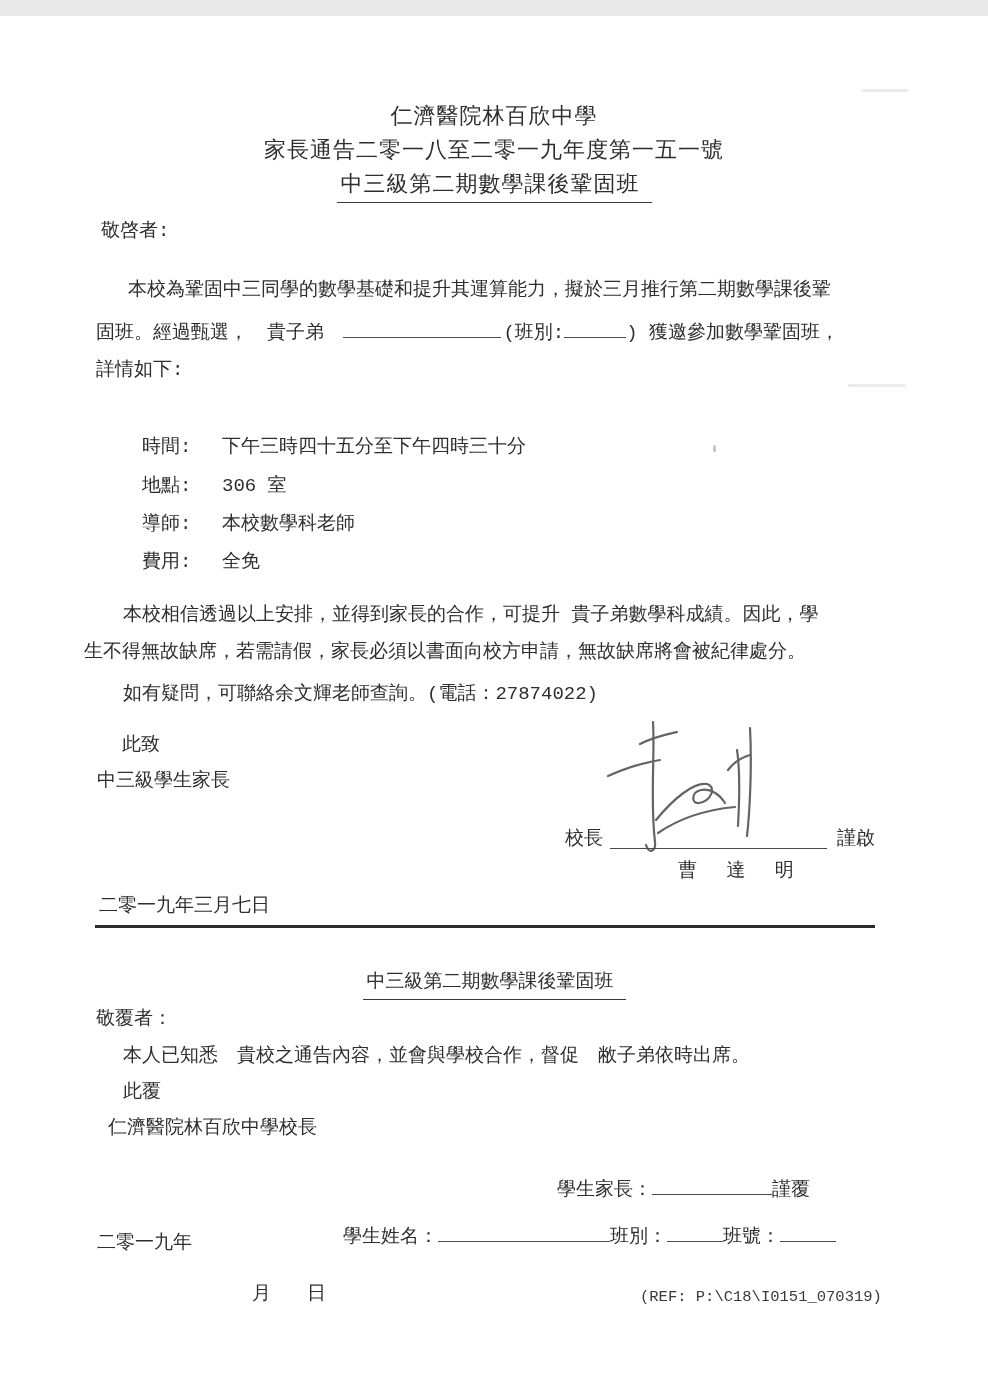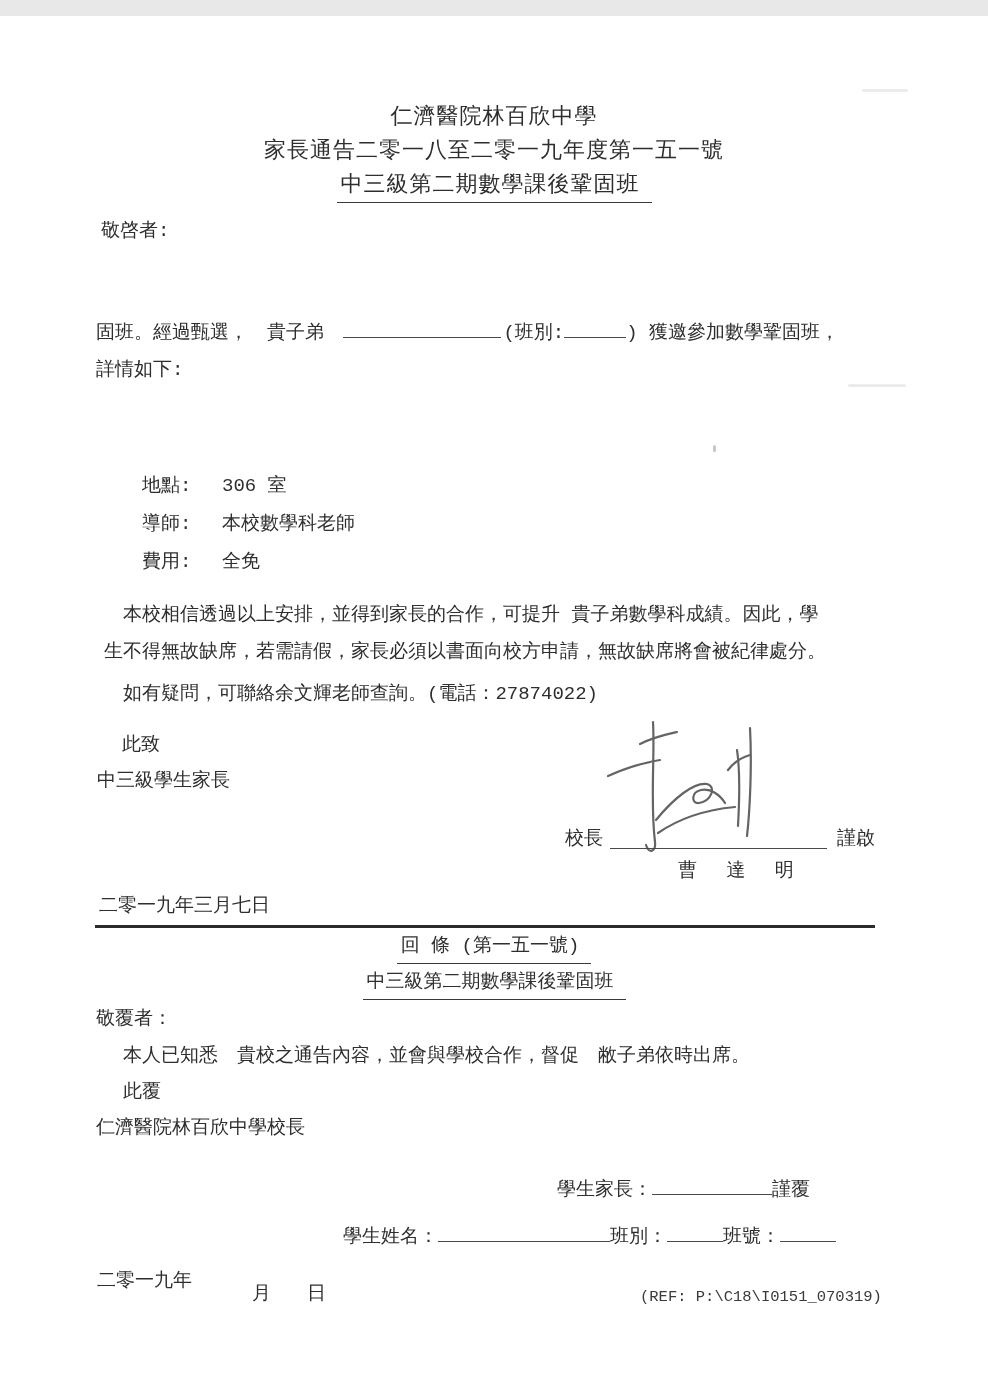--- a/index.html
+++ b/index.html
@@ -28,33 +28,35 @@
 <body>
 
 <div class="page">
 
   <div class="t center hdr" style="top:88px">仁濟醫院林百欣中學</div>
   <div class="t center hdr" style="top:122px">家長通告二零一八至二零一九年度第一五一號</div>
   <div class="t center hdr" style="top:156px"><span class="u">中三級第二期數學課後鞏固班</span></div>
 
   <div class="t" style="left:101px;top:202px">敬啓者:</div>
 
+  <div class="t" style="left:128px;top:261px">本校為鞏固中三同學的數學基礎和提升其運算能力，擬於三月推行第二期數學課後鞏</div>
   <div class="t" style="left:96px;top:301px">
     <span>固班。經過甄選，　貴子弟</span>
     <span class="blank" style="width:158px;margin:0 2px 0 8px"></span><span>(班別:</span><span class="blank" style="width:62px"></span><span>)</span>
     <span>獲邀參加數學鞏固班，</span>
   </div>
   <div class="t" style="left:96px;top:341px">詳情如下:</div>
 
+  <div class="t" style="left:142px;top:418px"><span style="display:inline-block;width:80px">時間:</span><span>下午三時四十五分至下午四時三十分</span></div>
   <div class="t" style="left:142px;top:457px"><span style="display:inline-block;width:80px">地點:</span><span>306 室</span></div>
   <div class="t" style="left:142px;top:495px"><span style="display:inline-block;width:80px">導師:</span><span>本校數學科老師</span></div>
   <div class="t" style="left:142px;top:533px"><span style="display:inline-block;width:80px">費用:</span><span>全免</span></div>
 
   <div class="t" style="left:123px;top:586px">本校相信透過以上安排，並得到家長的合作，可提升 貴子弟數學科成績。因此，學</div>
-  <div class="t" style="left:104px;top:623px">生不得無故缺席，若需請假，家長必須以書面向校方申請，無故缺席將會被紀律處分。</div>
+  <div class="t" style="left:84px;top:623px">生不得無故缺席，若需請假，家長必須以書面向校方申請，無故缺席將會被紀律處分。</div>
 
   <div class="t" style="left:123px;top:665px">如有疑問，可聯絡余文輝老師查詢。(電話：27874022)</div>
 
   <div class="t" style="left:122px;top:716px">此致</div>
   <div class="t" style="left:97px;top:752px">中三級學生家長</div>
 
   <svg class="sig-svg" width="185" height="150" viewBox="0 0 185 150">
     <g fill="none" stroke="#4f4f4f" stroke-width="2.2" stroke-linecap="round" opacity="0.88">
       <path d="M55,8 C57,42 52,88 57,128 C58,137 51,141 48,131"></path>
       <path d="M42,30 C56,23 70,20 79,18"></path>
@@ -68,37 +70,36 @@
   </svg>
   <div class="t" style="left:565px;top:810px">校長</div>
   <div class="sigline"></div>
   <div class="t" style="left:837px;top:810px">謹啟</div>
   <div class="t name-spaced" style="left:678px;top:842px">曹 達 明</div>
 
   <div class="t" style="left:99px;top:877px">二零一九年三月七日</div>
 
   <div class="divider"></div>
 
-  <div class="t center" style="top:917px"><span class="u">回 條 (第一五一號)</span></div>
   <div class="t center" style="top:953px"><span class="u">中三級第二期數學課後鞏固班</span></div>
 
   <div class="t" style="left:96px;top:990px">敬覆者：</div>
   <div class="t" style="left:123px;top:1027px">本人已知悉　貴校之通告內容，並會與學校合作，督促　敝子弟依時出席。</div>
   <div class="t" style="left:123px;top:1063px">此覆</div>
-  <div class="t" style="left:96px;top:1099px">仁濟醫院林百欣中學校長</div>
+  <div class="t" style="left:108px;top:1099px">仁濟醫院林百欣中學校長</div>
 
   <div class="t" style="left:343px;top:1205px">
     <span>學生姓名：</span><span class="blank" style="width:172px"></span><span>班別：</span><span class="blank" style="width:56px"></span><span>班號：</span><span class="blank" style="width:56px"></span>
   </div>
 
   <div class="t" style="left:557px;top:1158px">
     <span>學生家長：</span><span class="blank" style="width:120px"></span><span>謹覆</span>
   </div>
 
-  <div class="t" style="left:97px;top:1252px">二零一九年</div>
+  <div class="t" style="left:97px;top:1214px">二零一九年</div>
   <div class="t" style="left:252px;top:1265px">月</div>
   <div class="t" style="left:307px;top:1265px">日</div>
   <div class="t ref" style="left:640px;top:1268px">(REF: P:\C18\I0151_070319)</div>
 
   <div class="speck" style="left:862px;top:73px;width:46px;height:3px"></div>
   <div class="speck" style="left:848px;top:368px;width:58px;height:3px"></div>
   <div class="speck" style="left:713px;top:429px;width:3px;height:7px;background:rgba(0,0,0,0.22)"></div>
 
 </div>
 

